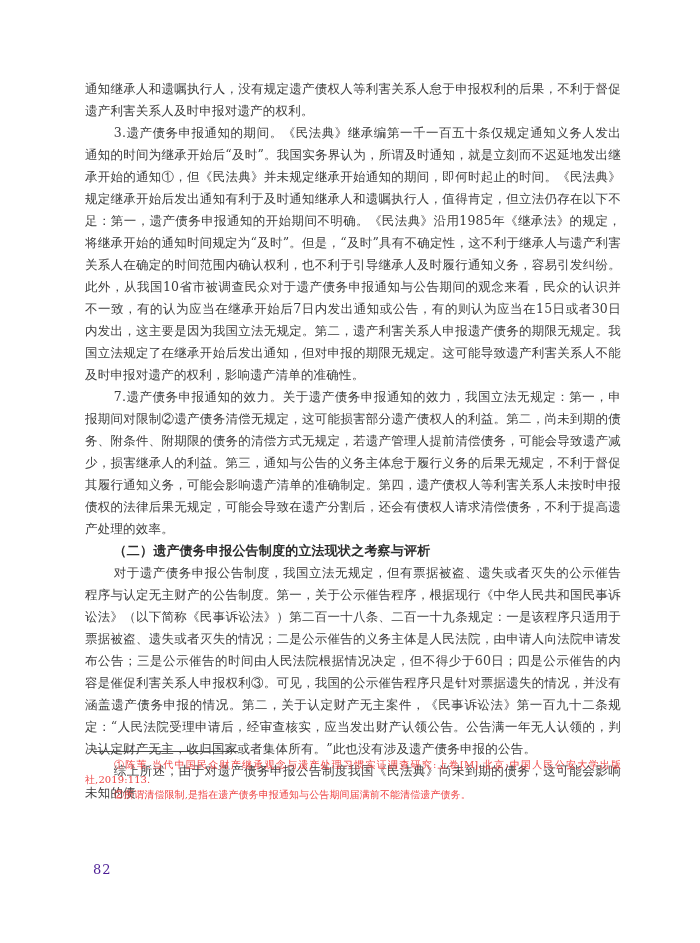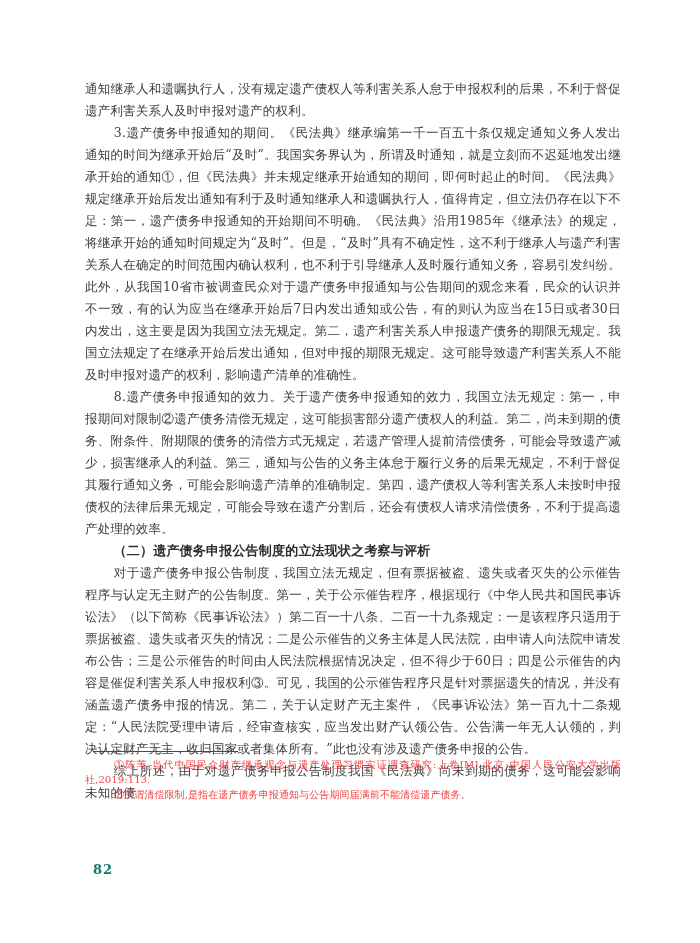--- a/index.html
+++ b/index.html
@@ -64,34 +64,33 @@
     line-height: 15px;
     text-align: justify;
     text-indent: 2.9em;
     letter-spacing: 0.1px;
   }
   .page-number {
     position: absolute;
     left: 93px;
     top: 862px;
     font-size: 13px;
-    color: #0f766e;
+    color: #4c1d95;
     letter-spacing: 1px;
-    font-weight: bold;
   }
 </style>
 </head>
 <body>
 
 <div class="page">
 
   <div class="text-column">
     <p class="body-para no-indent">通知继承人和遗嘱执行人，没有规定遗产债权人等利害关系人怠于申报权利的后果，不利于督促遗产利害关系人及时申报对遗产的权利。</p>
     <p class="body-para">3.遗产债务申报通知的期间。《民法典》继承编第一千一百五十条仅规定通知义务人发出通知的时间为继承开始后“及时”。我国实务界认为，所谓及时通知，就是立刻而不迟延地发出继承开始的通知①，但《民法典》并未规定继承开始通知的期间，即何时起止的时间。《民法典》规定继承开始后发出通知有利于及时通知继承人和遗嘱执行人，值得肯定，但立法仍存在以下不足：第一，遗产债务申报通知的开始期间不明确。《民法典》沿用1985年《继承法》的规定，将继承开始的通知时间规定为“及时”。但是，“及时”具有不确定性，这不利于继承人与遗产利害关系人在确定的时间范围内确认权利，也不利于引导继承人及时履行通知义务，容易引发纠纷。此外，从我国10省市被调查民众对于遗产债务申报通知与公告期间的观念来看，民众的认识并不一致，有的认为应当在继承开始后7日内发出通知或公告，有的则认为应当在15日或者30日内发出，这主要是因为我国立法无规定。第二，遗产利害关系人申报遗产债务的期限无规定。我国立法规定了在继承开始后发出通知，但对申报的期限无规定。这可能导致遗产利害关系人不能及时申报对遗产的权利，影响遗产清单的准确性。</p>
-    <p class="body-para">8.遗产债务申报通知的效力。关于遗产债务申报通知的效力，我国立法无规定：第一，申报期间对限制②遗产债务清偿无规定，这可能损害部分遗产债权人的利益。第二，尚未到期的债务、附条件、附期限的债务的清偿方式无规定，若遗产管理人提前清偿债务，可能会导致遗产减少，损害继承人的利益。第三，通知与公告的义务主体怠于履行义务的后果无规定，不利于督促其履行通知义务，可能会影响遗产清单的准确制定。第四，遗产债权人等利害关系人未按时申报债权的法律后果无规定，可能会导致在遗产分割后，还会有债权人请求清偿债务，不利于提高遗产处理的效率。</p>
+    <p class="body-para">7.遗产债务申报通知的效力。关于遗产债务申报通知的效力，我国立法无规定：第一，申报期间对限制②遗产债务清偿无规定，这可能损害部分遗产债权人的利益。第二，尚未到期的债务、附条件、附期限的债务的清偿方式无规定，若遗产管理人提前清偿债务，可能会导致遗产减少，损害继承人的利益。第三，通知与公告的义务主体怠于履行义务的后果无规定，不利于督促其履行通知义务，可能会影响遗产清单的准确制定。第四，遗产债权人等利害关系人未按时申报债权的法律后果无规定，可能会导致在遗产分割后，还会有债权人请求清偿债务，不利于提高遗产处理的效率。</p>
     <p class="section-heading">（二）遗产债务申报公告制度的立法现状之考察与评析</p>
     <p class="body-para">对于遗产债务申报公告制度，我国立法无规定，但有票据被盗、遗失或者灭失的公示催告程序与认定无主财产的公告制度。第一，关于公示催告程序，根据现行《中华人民共和国民事诉讼法》（以下简称《民事诉讼法》）第二百一十八条、二百一十九条规定：一是该程序只适用于票据被盗、遗失或者灭失的情况；二是公示催告的义务主体是人民法院，由申请人向法院申请发布公告；三是公示催告的时间由人民法院根据情况决定，但不得少于60日；四是公示催告的内容是催促利害关系人申报权利③。可见，我国的公示催告程序只是针对票据遗失的情况，并没有涵盖遗产债务申报的情况。第二，关于认定财产无主案件，《民事诉讼法》第一百九十二条规定：“人民法院受理申请后，经审查核实，应当发出财产认领公告。公告满一年无人认领的，判决认定财产无主，收归国家或者集体所有。”此也没有涉及遗产债务申报的公告。</p>
     <p class="body-para">综上所述，由于对遗产债务申报公告制度我国《民法典》尚未到期的债务，这可能会影响未知的债</p>
   </div>
 
   <div class="footnote-separator"></div>
 
   <div class="footnotes">
     <p class="footnote">①陈苇.当代中国民众财产继承观念与遗产处理习惯实证调查研究:上卷[M].北京:中国人民公安大学出版社,2019:113.</p>
     <p class="footnote">②所谓清偿限制,是指在遗产债务申报通知与公告期间届满前不能清偿遗产债务。</p>

